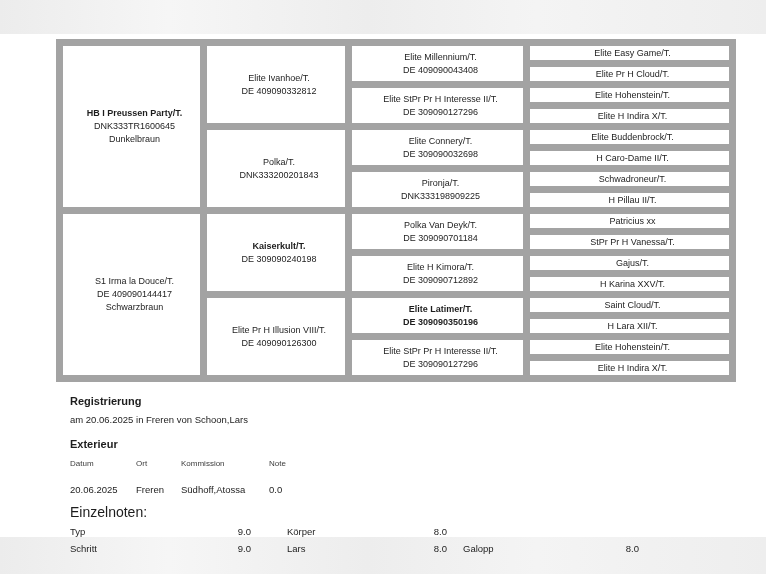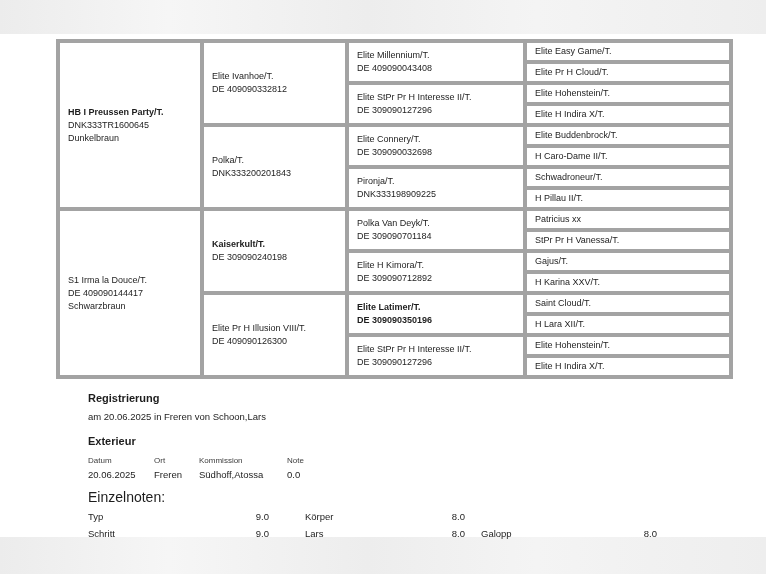--- a/index.html
+++ b/index.html
@@ -21,42 +21,43 @@
 
   
   table.pedigree {
     border-collapse:collapse;
     margin-left:56px;
     margin-top:0;
     position:relative; top:5px;
     table-layout:fixed;
   }
   table.pedigree td {
-    border:4px solid #a3a3a3;
+    border:7px solid #a3a3a3;
     padding:0 2px 0 8px;
     vertical-align:middle;
     font-size:9px;
     line-height:13px;
     overflow:hidden;
     white-space:nowrap;
+    text-align:center;
   }
   table.pedigree tr { height:21px; }
   td.g1 { font-size:9.5px; }
   .b { font-weight:bold; }
 
   
-  .sections { position:relative; top:5px; margin-left:88px; }
+  .sections { position:relative; top:5px; margin-left:70px; }
   .sec-heading { font-size:11px; font-weight:bold; margin-top:13px; }
   .reg-text { font-size:9.5px; margin-top:7px; }
 
   .komm-grid {
     display:grid;
     grid-template-columns:66px 45px 88px 60px;
     margin-top:9px;
-    row-gap:4px;
+    row-gap:16px;
   }
   .komm-grid .hdr { font-size:8px; color:#3c3c3c; }
   .komm-grid .val { font-size:9.5px; }
 
   .einzel-label { font-size:14px; font-weight:normal; margin-top:9px; }
 
   .score-row { display:flex; margin-top:6px; font-size:9.5px; }
   .score-pair { display:flex; justify-content:space-between; }
   .score-pair.p0 { width:181px; }
   .score-pair.p1 { width:180px; margin-left:16px;padding-left:20px; }

